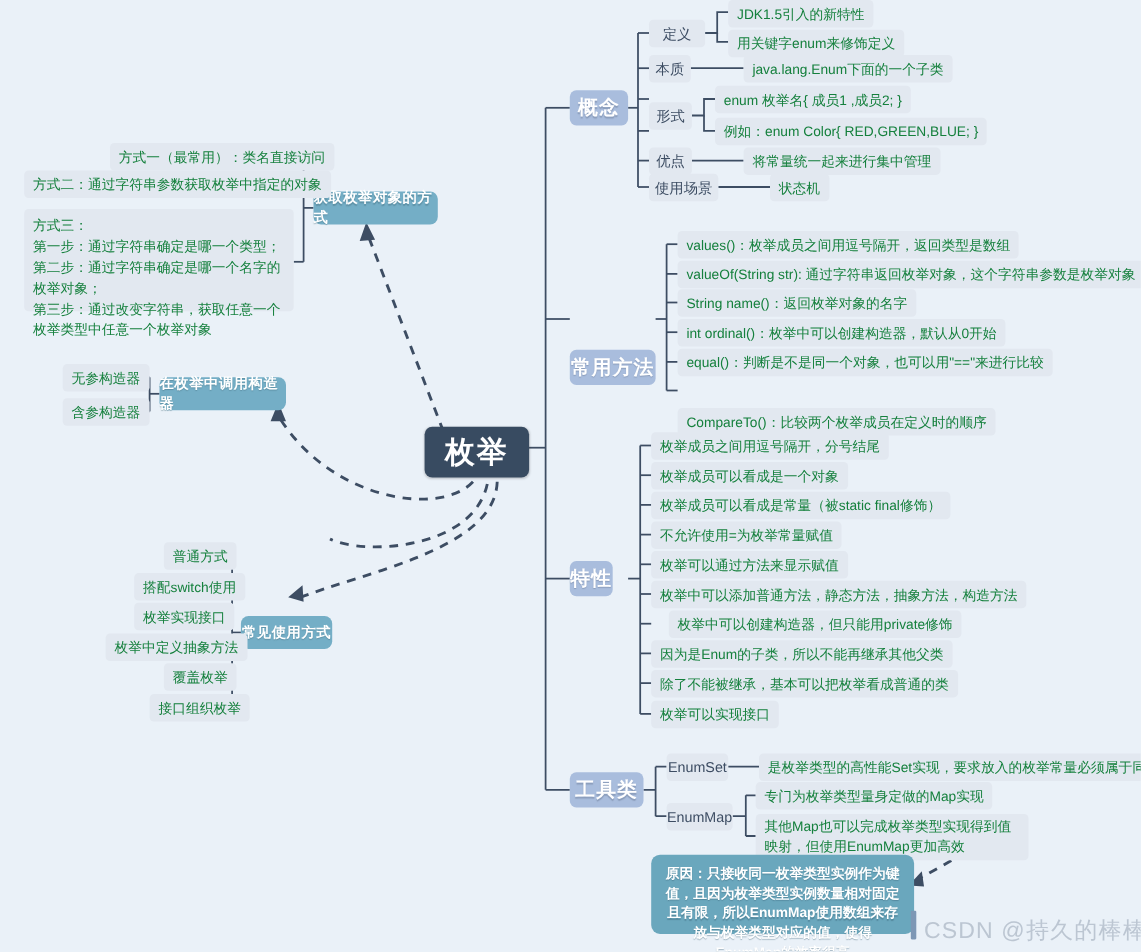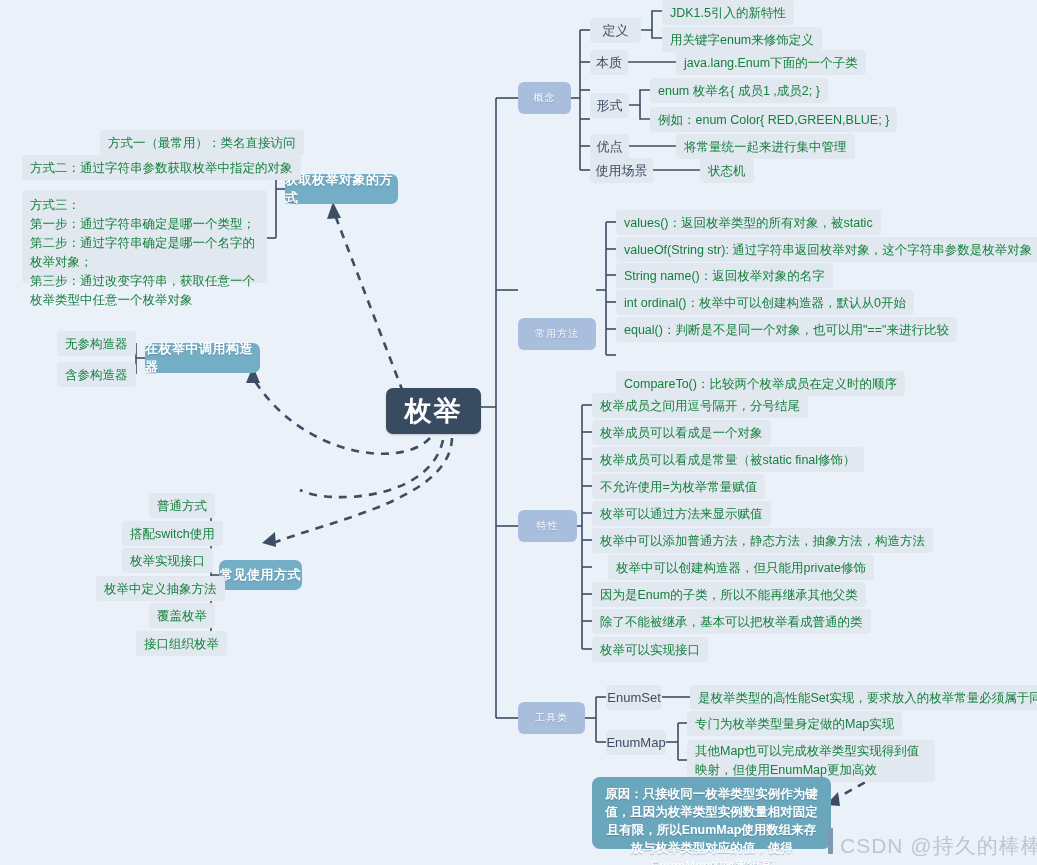--- a/index.html
+++ b/index.html
@@ -21,21 +21,21 @@
     border-radius:7px;
     font-size:27px;font-weight:bold;
     letter-spacing:2px;
     display:flex;align-items:center;justify-content:center;
     box-shadow:0 1px 2px rgba(0,0,0,.18);
   }
   
   .branch{
     background:#a9bddd;color:#ffffff;
     border-radius:6px;
-    font-size:10px;font-weight:normal;
+    font-size:18px;font-weight:bold;
     display:flex;align-items:center;justify-content:center;
     letter-spacing:1px;
     text-shadow:0 1px 1px rgba(80,95,120,.35);
   }
   
   .teal{
     background:#74aec6;color:#ffffff;
     border-radius:7px;
     font-size:13px;font-weight:bold;
     display:flex;align-items:center;justify-content:center;
@@ -214,28 +214,28 @@
   <div class="node chip" style="left:650px;top:107px;height:25px;">例如：enum Color{   RED,GREEN,BLUE;   }</div>
 
   <div class="node midchip" style="left:590px;top:134px;width:39px;height:25px;">优点</div>
   <div class="node chip" style="left:676px;top:134px;height:25px;">将常量统一起来进行集中管理</div>
 
   <div class="node midchip" style="left:590px;top:158px;width:63px;height:25px;">使用场景</div>
   <div class="node chip" style="left:700px;top:158px;height:25px;">状态机</div>
 
   <div class="node branch" style="left:518px;top:274px;width:78px;height:32px;margin-top:44px;">常用方法</div>
 
-  <div class="node chip" style="left:616px;top:210px;height:25px;">values()：返回枚举类型的所有对象，被static</div>
+  <div class="node chip" style="left:616px;top:210px;height:25px;">values()：枚举成员之间用逗号隔开，返回类型是数组</div>
   <div class="node chip" style="left:616px;top:237px;height:25px;">valueOf(String str): 通过字符串返回枚举对象，这个字符串参数是枚举对象</div>
   <div class="node chip" style="left:616px;top:263px;height:25px;">String name()：返回枚举对象的名字</div>
   <div class="node chip" style="left:616px;top:290px;height:25px;">int ordinal()：枚举中可以创建构造器，默认从0开始</div>
   <div class="node chip" style="left:616px;top:317px;height:25px;">equal()：判断是不是同一个对象，也可以用"=="来进行比较</div>
   <div class="node chip" style="left:616px;top:343px;height:25px;margin-top:28px;">CompareTo()：比较两个枚举成员在定义时的顺序</div>
 
-  <div class="node branch" style="left:518px;top:510px;width:59px;height:32px;">特性</div>
+  <div class="node branch" style="left:518px;top:510px;width:39px;height:32px;">特性</div>
 
   <div class="node chip" style="left:592px;top:393px;height:25px;">枚举成员之间用逗号隔开，分号结尾</div>
   <div class="node chip" style="left:592px;top:420px;height:25px;">枚举成员可以看成是一个对象</div>
   <div class="node chip" style="left:592px;top:447px;height:25px;">枚举成员可以看成是常量（被static final修饰）</div>
   <div class="node chip" style="left:592px;top:474px;height:25px;">不允许使用=为枚举常量赋值</div>
   <div class="node chip" style="left:592px;top:501px;height:25px;text-align:right;">枚举可以通过方法来显示赋值</div>
   <div class="node chip" style="left:592px;top:528px;height:25px;">枚举中可以添加普通方法，静态方法，抽象方法，构造方法</div>
   <div class="node chip" style="left:592px;top:555px;height:25px;margin-left:16px;">枚举中可以创建构造器，但只能用private修饰</div>
   <div class="node chip" style="left:592px;top:582px;height:25px;">因为是Enum的子类，所以不能再继承其他父类</div>
   <div class="node chip" style="left:592px;top:609px;height:25px;">除了不能被继承，基本可以把枚举看成普通的类</div>

